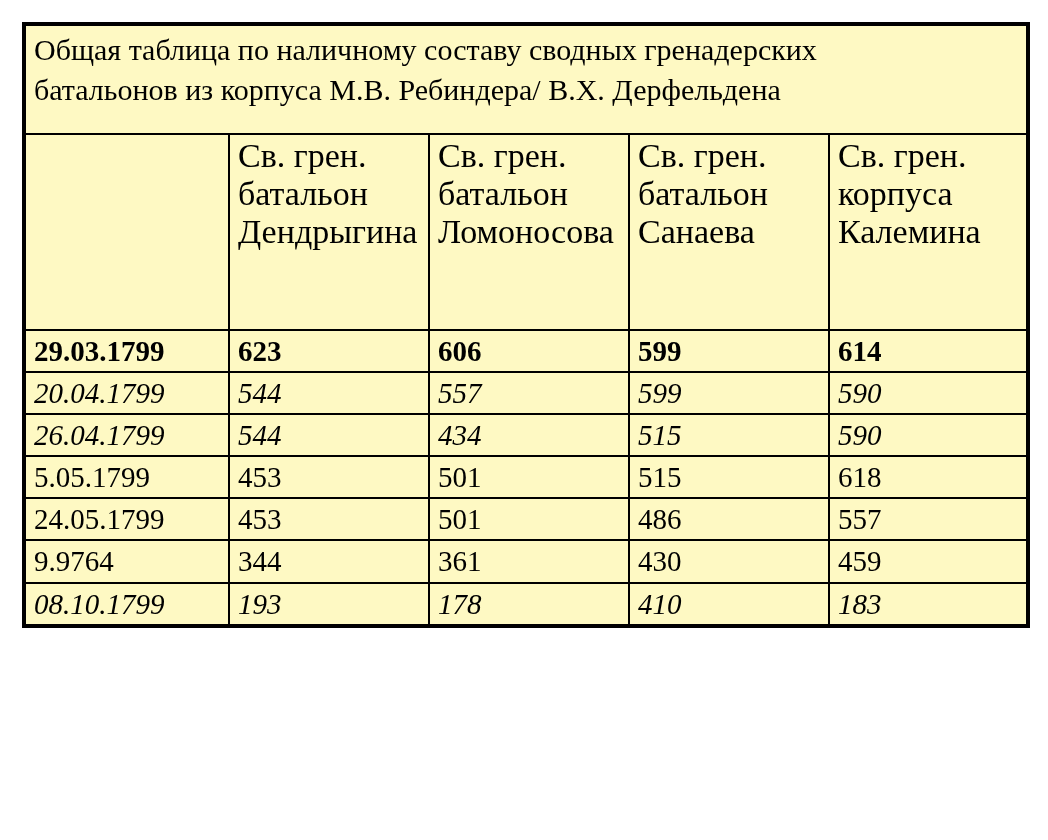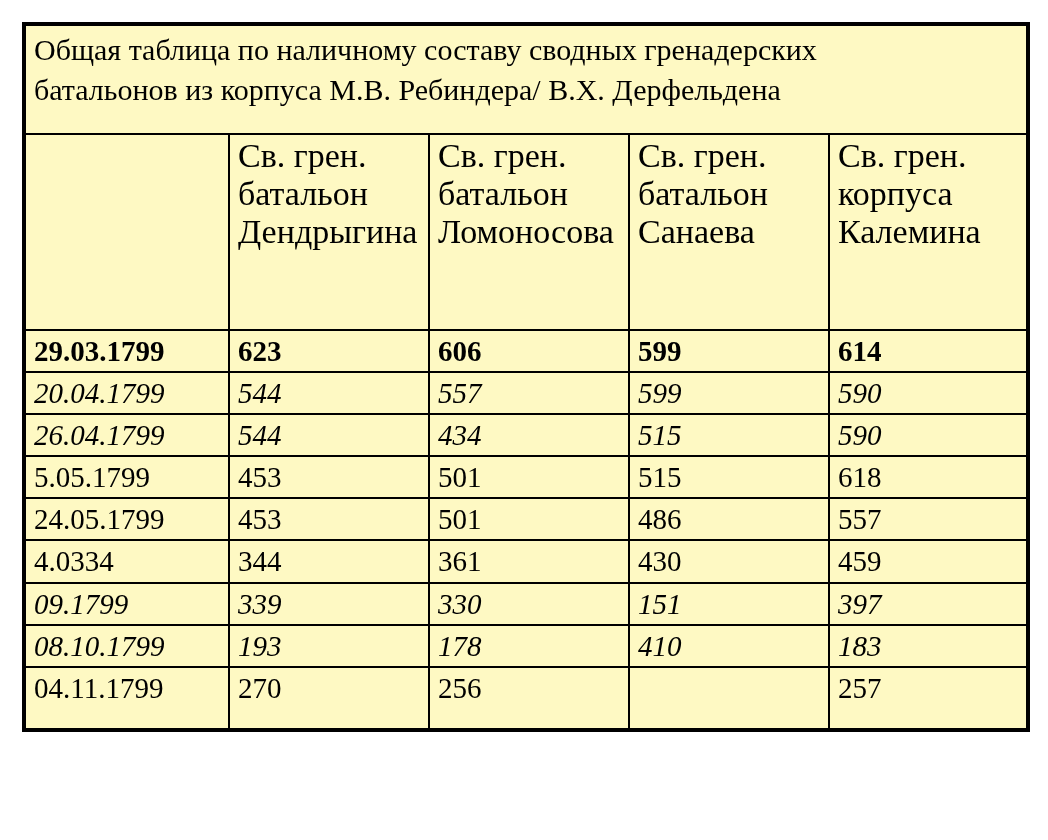--- a/index.html
+++ b/index.html
@@ -115,42 +115,28 @@
         <td>618</td>
       </tr>
       <tr class="r-s52">
         <td>24.05.1799</td>
         <td>453</td>
         <td>501</td>
         <td>486</td>
         <td>557</td>
       </tr>
       <tr class="r-s43">
-        <td>4.0334</td>
+        <td>9.9764</td>
         <td>344</td>
         <td>361</td>
         <td>430</td>
         <td>459</td>
-      </tr>
-      <tr class="r-std">
-        <td>09.1799</td>
-        <td>339</td>
-        <td>330</td>
-        <td>151</td>
-        <td>397</td>
       </tr>
       <tr class="r-std">
         <td>08.10.1799</td>
         <td>193</td>
         <td>178</td>
         <td>410</td>
         <td>183</td>
       </tr>
-      <tr class="r-s63">
-        <td>04.11.1799</td>
-        <td>270</td>
-        <td>256</td>
-        <td></td>
-        <td>257</td>
-      </tr>
     </tbody>
   </table>
 </div>
 
 </body></html>

